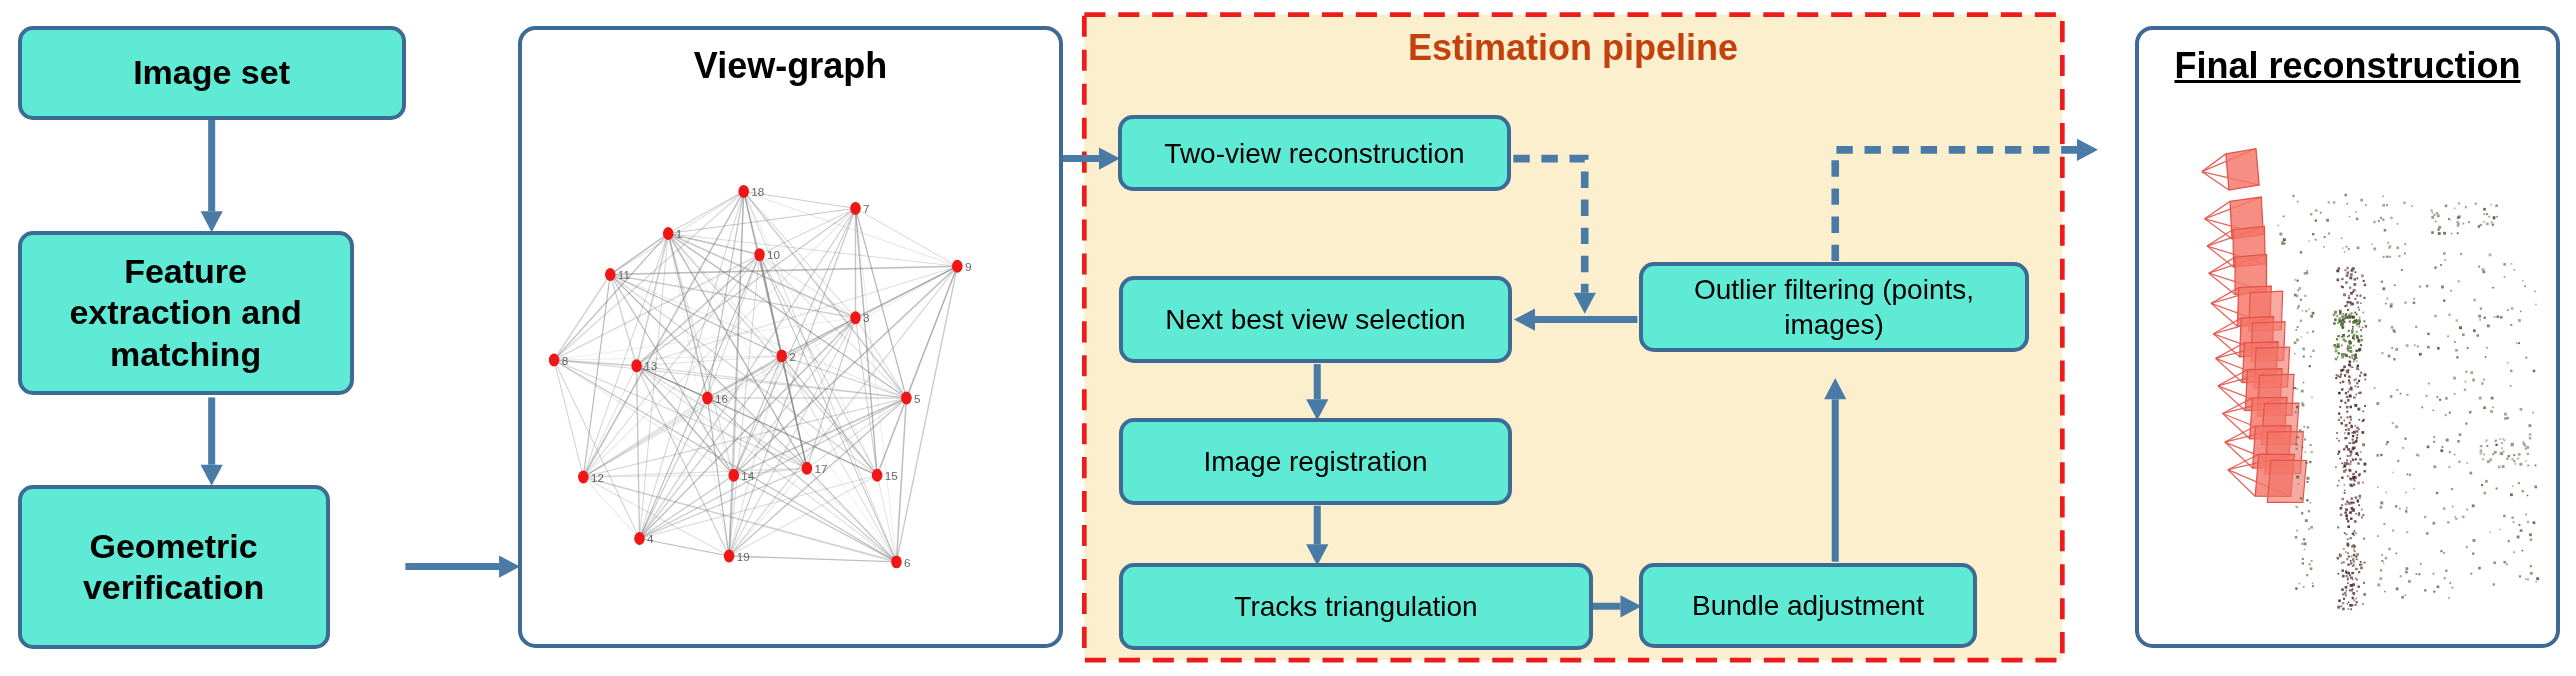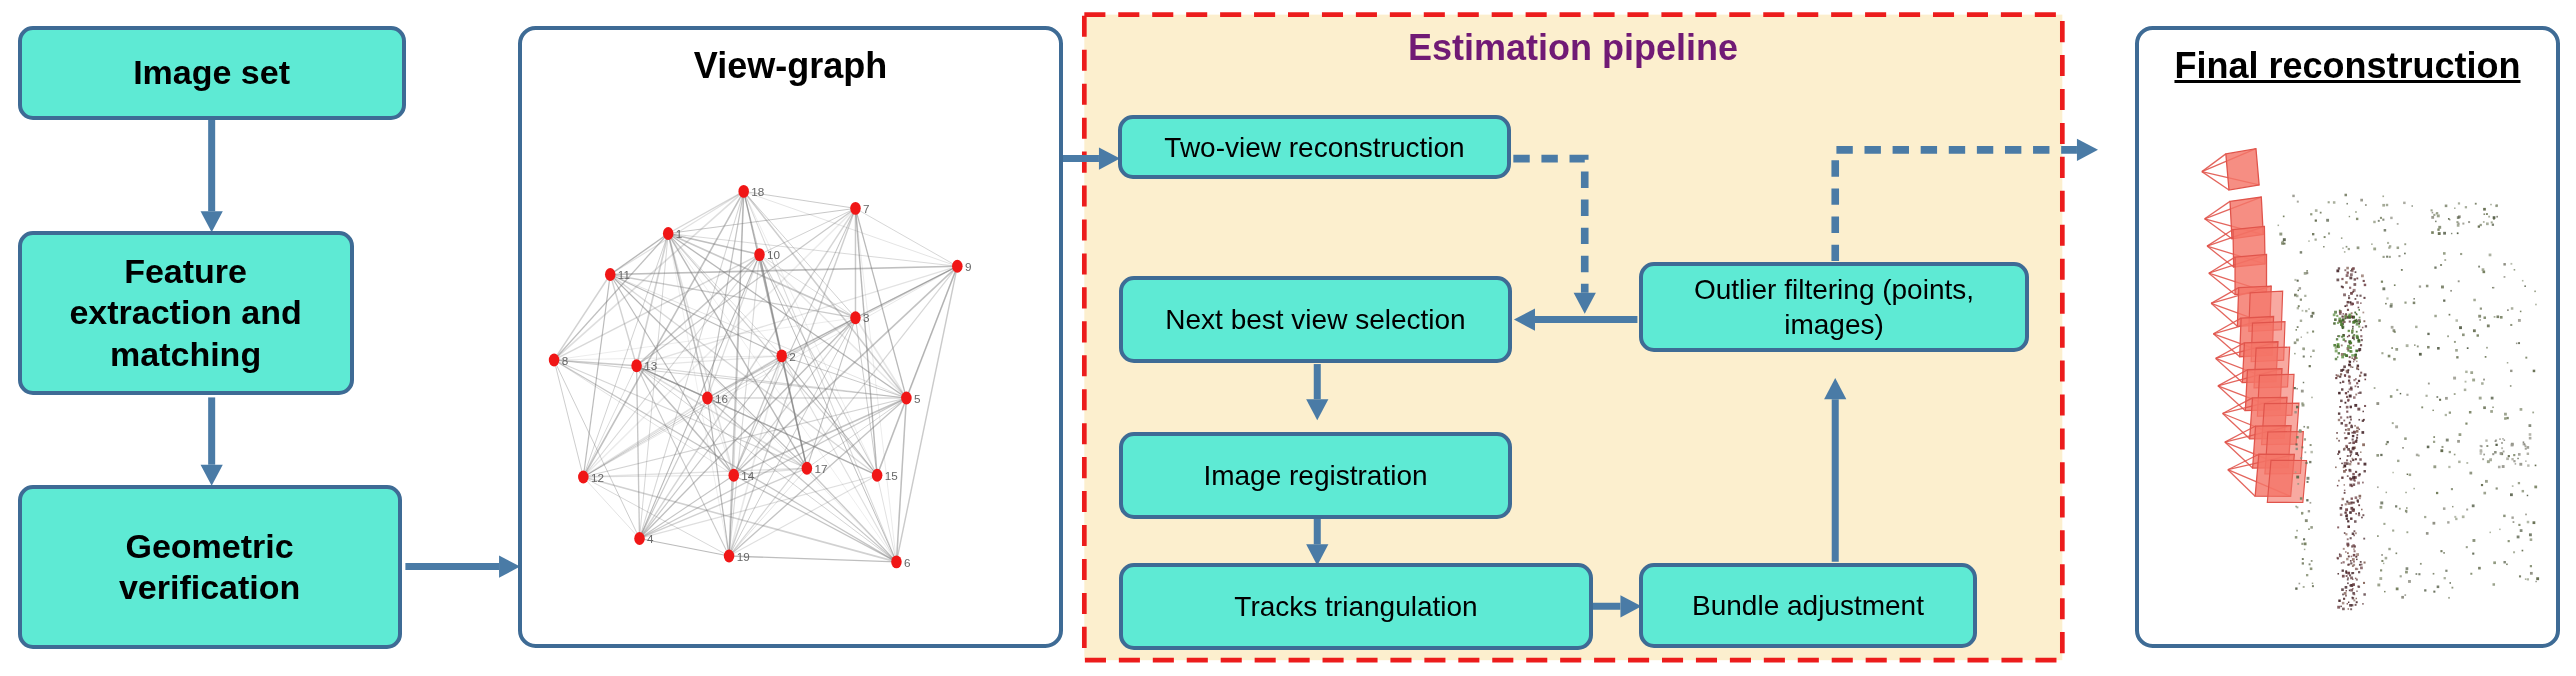--- a/index.html
+++ b/index.html
@@ -10,21 +10,21 @@
   #over-layer{z-index:20;}
   .box{position:absolute;background:#5eead4;border:4.1px solid #3E6B95;border-radius:15px;
        display:flex;align-items:center;justify-content:center;text-align:center;
        box-sizing:border-box;z-index:10;color:#000;}
   .box.bold58{font-weight:bold;font-size:34px;line-height:1.22;padding:0 17.6px;}
   .box.plain48{font-weight:normal;font-size:28px;line-height:1.25;padding:0 15px;border-width:4.1px;}
   .panel{position:absolute;background:#ffffff;border:4.7px solid #3E6B95;border-radius:17.6px;
          box-sizing:border-box;z-index:10;display:flex;justify-content:center;
          align-items:flex-start;}
   .panel .panel-title{font-weight:bold;font-size:36px;color:#000;padding-top:15px;}
-  .region-title{position:absolute;z-index:10;font-weight:bold;font-size:36px;color:#701a75;
+  .region-title{position:absolute;z-index:10;font-weight:bold;font-size:36px;color:#c2410c;
                 text-align:center;}
 </style>
 </head>
 <body>
 
 <svg id="under-layer" class="layer" viewBox="0 0 4400 1155">
     <rect x="1852" y="25" width="1671" height="1103" fill="#FCEFCE" stroke="#EC1C1C" stroke-width="8" stroke-dasharray="36 22"></rect>
     <g>
       <path d="M 361 203 L 361 361" fill="none" stroke="#4A7BA6" stroke-width="12"></path>
       <polygon points="361,397 342,361 380,361" fill="#4A7BA6"></polygon>
@@ -52,39 +52,39 @@
   </svg>
 
 <div class="box bold58" style="left:17.6px;top:26px;width:388px;height:94px;">
   <span>Image set</span>
 </div>
 
 <div class="box bold58" style="left:17.6px;top:231px;width:336px;height:164px;">
   <span>Feature extraction and matching</span>
 </div>
 
-<div class="box bold58" style="left:17.6px;top:485px;width:384px;height:164px;">
+<div class="box bold58" style="left:17.6px;top:485px;width:312px;height:164px;">
   <span>Geometric verification</span>
 </div>
 
 <div class="panel" style="left:518px;top:26px;width:545px;height:622px;">
   <div class="panel-title">View-graph</div>
 </div>
 
 <div class="region-title" style="left:1084px;top:27px;width:978px;">Estimation pipeline</div>
 
-<div class="box plain48" style="left:1118px;top:115px;width:393px;height:64px;text-align:right;">
+<div class="box plain48" style="left:1118px;top:115px;width:393px;height:76px;text-align:right;">
   <span>Two-view reconstruction</span>
 </div>
 
 <div class="box plain48" style="left:1119px;top:276px;width:393px;height:87px;">
   <span>Next best view selection</span>
 </div>
 
-<div class="box plain48" style="left:1119px;top:432px;width:393px;height:87px;">
+<div class="box plain48" style="left:1119px;top:418px;width:393px;height:87px;">
   <span>Image registration</span>
 </div>
 
 <div class="box plain48" style="left:1119px;top:563px;width:474px;height:87px;">
   <span>Tracks triangulation</span>
 </div>
 
 <div class="box plain48" style="left:1639px;top:262px;width:390px;height:90px;">
   <span>Outlier filtering (points, images)</span>
 </div>

